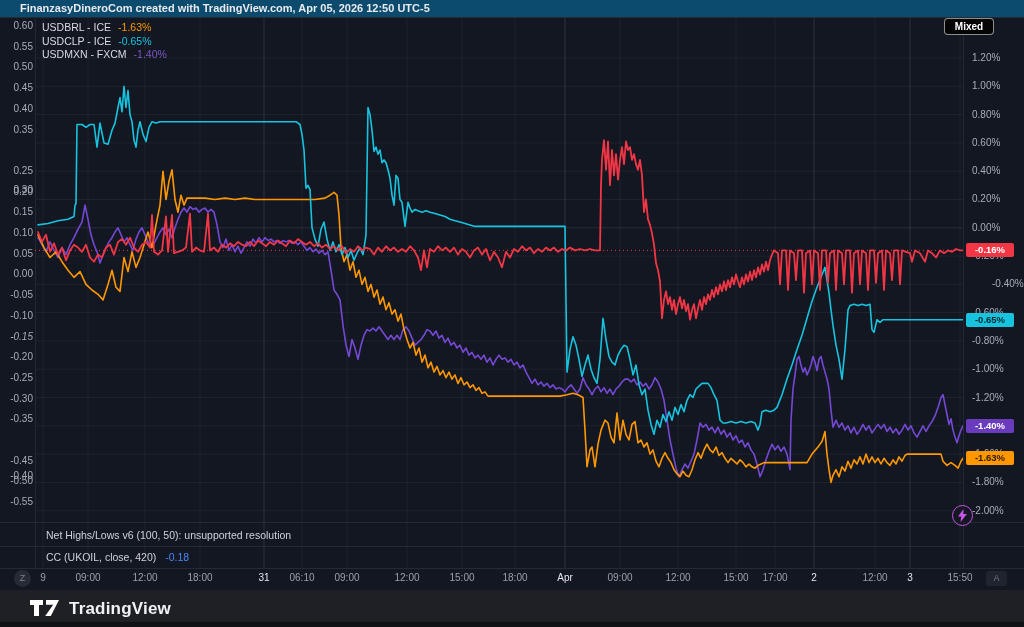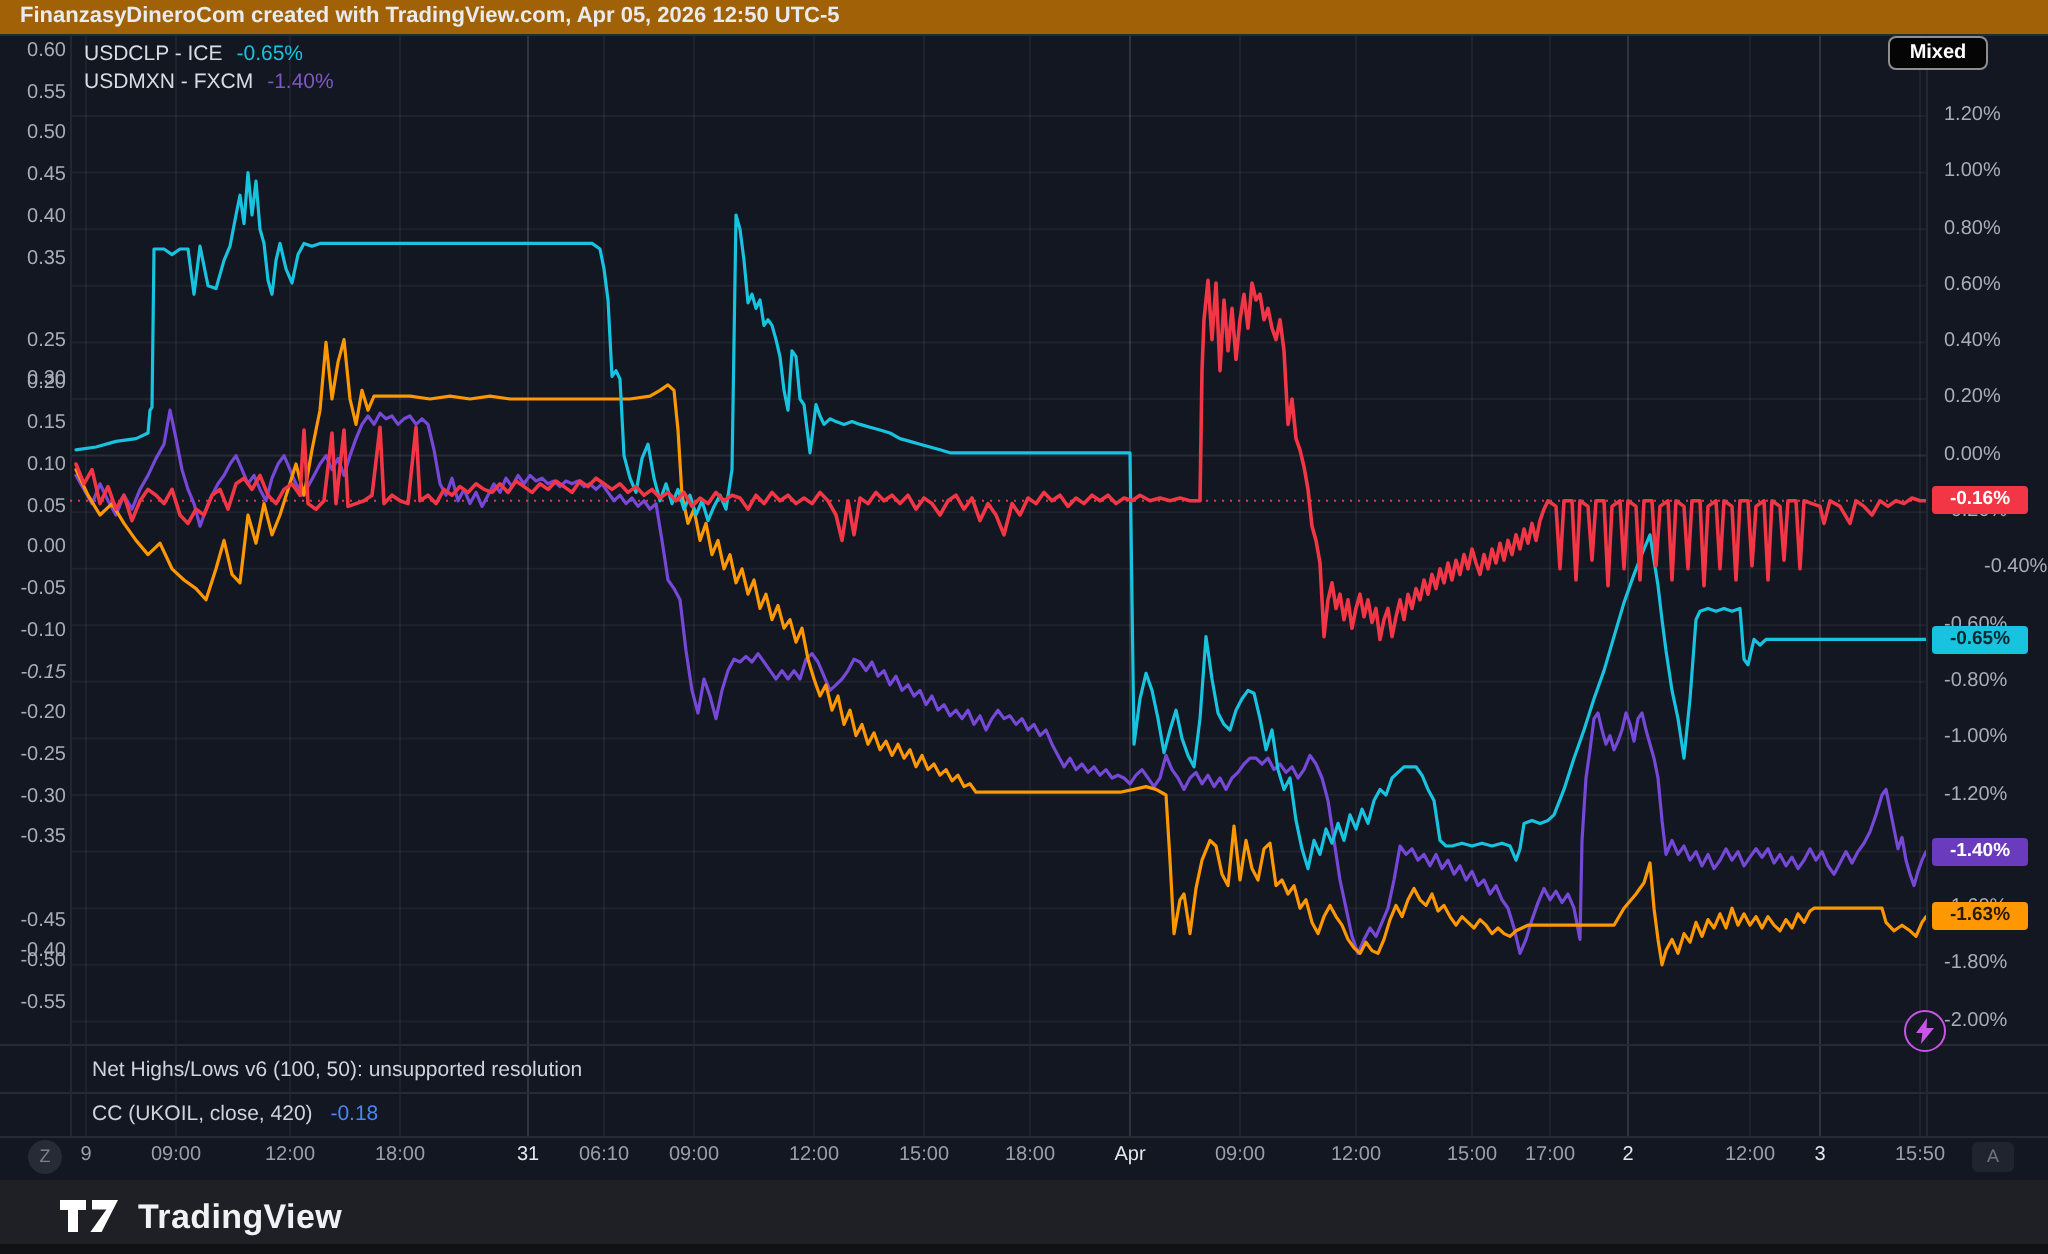--- a/index.html
+++ b/index.html
@@ -1,19 +1,19 @@
 <!DOCTYPE html>
 <html><head>
 <meta charset="utf-8">
 <style>
   html,body{margin:0;padding:0;background:#131722;overflow:hidden}
   #app{position:relative;width:1024px;height:627px;background:#131722;overflow:hidden;
        font-family:"Liberation Sans",sans-serif}
-  .titlebar{position:absolute;top:0;left:0;width:1024px;height:17px;background:#a16207;
-       color:#e9ebee;font-size:11px;font-weight:bold;line-height:17px;padding-left:10px;
+  .titlebar{position:absolute;top:0;left:0;width:1024px;height:17px;background:#0c4a6e;
+       color:#e9ebee;font-size:11px;font-weight:bold;line-height:17px;padding-left:20px;
        box-sizing:border-box;z-index:6;white-space:nowrap}
   svg#plot{position:absolute;top:0;left:0;z-index:1}
   .axis-label{position:absolute;font-size:10px;color:#a8adb8;z-index:3;white-space:nowrap}
   .axis-label.left{width:31px;text-align:right}
   .legend{position:absolute;top:21px;left:42px;z-index:4;font-size:10.5px}
   .legend-row{height:13.5px;line-height:13.5px;color:#d8dbe1;white-space:nowrap;cursor:pointer}
   .legend-val{margin-left:7px}
   .mixed{position:absolute;top:18px;left:944px;min-width:42px;height:15px;background:#050505;
        border:1px solid rgba(255,255,255,.55);border-radius:4px;color:#fff;font-size:10px;
        font-weight:bold;text-align:center;line-height:15px;z-index:6;padding:0 3px}
@@ -93,20 +93,21 @@
       <line x1="35.5" y1="17" x2="35.5" y2="568" stroke="#232733"></line>
       <line x1="963.5" y1="17" x2="963.5" y2="568" stroke="#232733"></line>
       <line x1="35" y1="250.4" x2="963" y2="250.4" stroke="#f23645" stroke-width="1" stroke-dasharray="1 3" opacity="0.95"></line>
       <polyline clip-path="url(#plotclip)" points="38,237.7 42,244.7 46,251.8 50,241.9 54,250.4 58,257.5 62,247.6 66,254.6 70,244.7 74,237.7 78,229.2 82,222.1 85,205.1 88,219.3 91,234.8 94,244.7 97,251.8 100,263.1 103,254.6 106,247.6 109,241.9 112,237.7 115,232.0 118,227.8 121,234.8 124,241.9 127,237.7 130,244.7 133,250.4 136,239.1 139,232.0 142,227.8 145,234.8 148,241.9 151,247.6 154,243.3 157,237.7 160,232.0 163,227.8 166,234.8 169,229.2 172,237.7 175,227.8 178,219.3 181,212.2 184,208.0 187,212.2 190,206.6 193,209.4 196,208.0 199,212.2 202,209.4 205,208.0 208,212.2 211,209.4 214,212.2 217,224.9 220,241.9 223,247.6 226,239.1 229,250.4 232,244.7 235,251.8 238,246.2 241,253.2 244,247.6 247,241.9 250,246.2 253,239.1 256,243.3 259,237.7 262,241.9 265,237.7 268,240.5 271,239.1 274,241.9 277,240.5 280,243.3 283,240.5 286,241.9 289,240.5 292,243.3 295,241.9 298,244.7 301,241.9 304,246.2 307,250.4 310,247.6 313,251.8 316,249.0 319,253.2 322,250.4 325,254.6 328,251.8 331,270.2 334,290.0 337,294.3 340,299.9 343,325.4 346,345.2 349,356.5 352,339.5 355,348.0 358,359.3 361,345.2 364,335.3 367,329.6 370,331.0 373,328.2 376,331.0 379,326.8 382,331.0 385,335.3 388,339.5 391,335.3 394,339.5 397,335.3 400,339.5 403,329.6 406,326.8 409,331.0 412,338.1 415,345.2 418,342.4 421,339.5 424,335.3 427,329.6 430,331.0 433,335.3 436,331.0 439,338.1 442,335.3 445,342.4 448,338.1 451,345.2 454,342.4 457,348.0 460,345.2 463,352.3 466,348.0 469,355.1 472,352.3 475,357.9 478,355.1 481,359.3 484,355.1 487,362.2 490,357.9 493,365.0 496,359.3 499,355.1 502,359.3 505,357.9 508,362.2 511,359.3 514,365.0 517,362.2 520,367.8 523,365.0 526,372.1 529,377.7 532,383.4 535,379.1 538,384.8 541,382.0 544,386.2 547,383.4 550,387.6 553,384.8 556,389.0 559,387.6 562,389.0 565,391.9 568,387.6 571,384.8 574,389.0 577,393.3 580,389.0 583,377.7 586,384.8 589,389.0 592,394.7 595,389.0 598,386.2 601,391.9 604,387.6 607,393.3 610,389.0 613,394.7 616,389.0 619,386.2 622,382.0 625,379.1 628,379.1 631,382.0 634,379.1 637,384.8 640,382.0 643,386.2 646,383.4 649,389.0 652,384.8 655,377.7 658,382.0 661,389.0 664,400.3 667,420.2 670,440.0 673,454.1 676,468.2 679,476.7 682,469.7 685,464.0 688,468.2 691,461.2 694,454.1 697,440.0 700,423.0 703,427.2 706,424.4 709,430.1 712,427.2 715,432.9 718,427.2 721,434.3 724,430.1 727,437.1 730,432.9 733,440.0 736,435.7 739,442.8 742,440.0 745,447.0 748,442.8 751,449.9 754,454.1 757,464.0 760,476.7 763,469.7 766,459.8 769,451.3 772,444.2 775,449.9 778,445.6 781,451.3 784,447.0 787,454.1 790,469.7 791,420.2 793,389.0 795,374.9 797,359.3 799,356.5 801,365.0 803,372.1 805,367.8 807,374.9 809,370.6 811,365.0 813,356.5 815,362.2 817,370.6 819,359.3 821,356.5 823,365.0 825,372.1 827,379.1 829,389.0 831,410.2 833,427.2 836,420.2 839,427.2 842,423.0 845,430.1 848,425.8 851,432.9 854,427.2 857,434.3 860,430.1 863,424.4 866,430.1 869,425.8 872,432.9 875,428.6 878,424.4 881,428.6 884,424.4 887,431.5 890,427.2 893,432.9 896,428.6 899,434.3 902,430.1 905,424.4 908,430.1 911,425.8 914,432.9 917,437.1 920,431.5 923,425.8 926,431.5 929,425.8 932,421.6 935,415.9 938,407.4 941,397.5 943,394.7 945,404.6 947,414.5 949,424.4 951,418.7 953,430.1 955,437.1 957,442.8 959,435.7 961,430.1 963,425.8" fill="none" stroke="#7548d6" stroke-width="1.6" stroke-linejoin="round" stroke-linecap="round"></polyline>
       <polyline clip-path="url(#plotclip)" points="38,234.8 44,247.6 50,257.5 56,251.8 62,261.7 68,270.2 74,277.3 80,271.6 86,284.4 92,290.0 98,294.3 103,299.9 108,284.4 112,270.2 116,287.2 120,291.4 124,257.5 128,271.6 132,251.8 136,267.4 140,257.5 144,244.7 148,232.0 152,247.6 156,224.9 160,205.1 163,171.2 166,199.5 169,181.1 172,169.8 175,199.5 178,212.2 181,195.2 184,205.1 187,198.1 195,198.1 205,198.1 215,199.5 225,198.1 235,199.5 245,198.1 255,199.5 265,199.5 275,199.5 285,199.5 295,199.5 305,199.5 315,199.5 325,198.1 330,195.2 334,192.4 337,195.2 339,215.0 341,247.6 344,261.7 347,254.6 350,270.2 353,261.7 356,277.3 359,270.2 362,284.4 365,277.3 368,291.4 371,284.4 374,297.1 377,290.0 380,304.2 383,297.1 386,309.8 389,302.7 392,314.1 395,309.8 398,321.1 401,314.1 404,329.6 407,339.5 410,348.0 413,342.4 416,355.1 419,348.0 422,362.2 425,355.1 428,367.8 431,362.2 434,372.1 437,366.4 440,374.9 443,370.6 446,377.7 449,372.1 452,379.1 455,374.9 458,383.4 461,377.7 464,384.8 467,382.0 470,387.6 473,384.8 476,390.4 479,387.6 482,393.3 485,391.9 488,396.1 500,396.1 515,396.1 530,396.1 545,396.1 560,396.1 567,394.7 573,393.3 578,394.7 583,397.5 585,430.1 587,466.8 590,449.9 592,447.0 595,466.8 598,444.2 601,430.1 605,420.2 608,423.0 611,437.1 614,442.8 617,413.1 620,440.0 623,420.2 626,434.3 629,440.0 632,424.4 635,421.6 638,442.8 641,440.0 644,447.0 647,442.8 650,454.1 653,449.9 656,461.2 659,466.8 662,458.3 665,452.7 668,458.3 671,462.6 674,469.7 677,473.9 680,476.7 683,471.1 686,475.3 689,476.7 692,469.7 695,459.8 698,452.7 701,458.3 704,449.9 707,444.2 710,449.9 713,452.7 716,447.0 719,455.5 722,452.7 725,458.3 728,462.6 731,458.3 734,461.2 737,464.0 740,459.8 743,462.6 746,466.8 749,464.0 752,466.8 755,468.2 758,465.4 761,464.0 764,462.6 775,462.6 790,462.6 807,462.6 812,454.1 818,447.0 822,441.4 825,431.5 827,454.1 829,469.7 831,482.4 833,475.3 836,469.7 839,476.7 842,466.8 845,471.1 848,461.2 851,468.2 854,459.8 857,464.0 860,456.9 863,464.0 866,454.1 869,462.6 872,456.9 875,462.6 878,458.3 881,464.0 884,458.3 887,462.6 890,465.4 893,459.8 896,464.0 899,456.9 902,461.2 905,455.5 907,454.1 915,454.1 925,454.1 935,454.1 941,454.1 943,461.2 947,465.4 951,462.6 955,465.4 958,468.2 961,461.2 963,458.3" fill="none" stroke="#ff9800" stroke-width="1.6" stroke-linejoin="round" stroke-linecap="round"></polyline>
       <polyline clip-path="url(#plotclip)" points="38,224.9 48,223.5 58,220.7 68,219.3 74,216.5 75,205.1 76,203.7 77,124.5 82,124.5 86,127.3 90,124.5 94,124.5 97,147.1 100,123.1 104,142.9 108,144.3 112,130.2 115,123.1 118,107.5 120,97.6 122,111.8 124,86.3 126,107.5 128,90.6 130,114.6 132,121.7 134,140.1 136,147.1 138,130.2 140,121.7 143,134.4 146,141.5 149,127.3 152,121.7 156,123.1 160,121.7 175,121.7 190,121.7 205,121.7 220,121.7 235,121.7 250,121.7 265,121.7 280,121.7 290,121.7 296,121.7 300,124.5 302,134.4 304,150.0 306,188.2 308,185.3 310,189.6 312,227.8 315,239.1 318,246.2 321,229.2 324,222.1 327,239.1 330,250.4 333,241.9 336,251.8 339,244.7 342,254.6 345,247.6 348,257.5 351,250.4 354,260.3 357,253.2 360,247.6 363,254.6 366,234.8 368,107.5 370,114.6 372,130.2 374,151.4 376,147.1 378,154.2 380,150.0 382,162.7 384,159.9 386,162.7 388,169.8 390,178.3 392,195.2 394,205.1 396,175.4 398,178.3 400,199.5 402,202.3 405,226.4 408,202.3 410,208.0 412,212.2 415,209.4 418,210.8 422,212.2 426,210.8 430,212.2 435,213.6 440,215.0 445,216.5 450,219.3 455,220.7 460,222.1 465,223.5 470,224.9 475,226.4 478,226.4 490,226.4 505,226.4 520,226.4 535,226.4 550,226.4 560,226.4 565,226.4 566,299.9 567,372.1 570,349.4 573,336.7 576,345.2 579,359.3 582,376.3 585,365.0 588,355.1 591,369.2 594,377.7 597,383.4 600,359.3 603,318.3 606,339.5 609,356.5 612,362.2 615,365.0 618,355.1 621,349.4 624,345.2 627,346.6 630,359.3 633,374.9 636,365.0 639,384.8 642,394.7 645,389.0 648,410.2 651,424.4 654,434.3 657,420.2 660,427.2 663,414.5 666,421.6 669,411.7 672,420.2 675,407.4 678,414.5 681,404.6 684,411.7 687,400.3 690,394.7 693,397.5 696,389.0 699,386.2 702,383.4 705,383.4 708,383.4 711,387.6 714,394.7 717,400.3 720,420.2 723,423.0 726,423.0 731,421.6 736,423.0 741,421.6 746,423.0 751,421.6 755,423.0 758,430.1 760,424.4 762,411.7 766,410.2 770,411.7 774,410.2 777,407.4 782,394.7 787,379.1 792,365.0 797,349.4 802,335.3 807,318.3 812,301.3 817,287.2 822,274.5 825,267.4 827,280.1 829,292.8 831,309.8 833,325.4 836,345.2 839,359.3 842,379.1 845,349.4 848,309.8 850,305.6 854,304.2 858,305.6 862,304.2 866,305.6 870,304.2 872,329.6 874,332.4 877,319.7 880,322.5 883,319.7 885,319.7 895,319.7 910,319.7 925,319.7 940,319.7 955,319.7 963,319.7" fill="none" stroke="#17c3de" stroke-width="1.6" stroke-linejoin="round" stroke-linecap="round"></polyline>
       <polyline clip-path="url(#plotclip)" points="38,232.0 42,241.9 46,234.8 50,251.8 54,243.3 58,254.6 62,247.6 66,260.3 70,250.4 74,244.7 78,247.6 82,251.8 86,244.7 90,257.5 94,261.7 98,254.6 102,257.5 106,247.6 110,244.7 114,254.6 118,241.9 122,239.1 126,244.7 130,237.7 134,247.6 138,251.8 142,244.7 146,241.9 150,247.6 152,215.0 154,251.8 158,254.6 162,250.4 166,216.5 168,251.8 172,215.0 174,253.2 178,251.8 182,250.4 186,247.6 190,213.6 192,251.8 196,247.6 200,250.4 204,251.8 208,213.6 210,250.4 214,247.6 218,251.8 222,244.7 226,247.6 230,243.3 234,246.2 238,241.9 242,244.7 246,246.2 250,241.9 254,246.2 258,240.5 262,243.3 266,246.2 270,241.9 274,244.7 278,240.5 282,243.3 286,246.2 290,240.5 294,243.3 298,239.1 302,241.9 306,244.7 310,241.9 314,246.2 318,243.3 322,247.6 326,244.7 330,249.0 334,246.2 338,250.4 342,246.2 346,253.2 350,249.0 354,251.8 358,246.2 362,250.4 366,247.6 370,249.0 374,254.6 378,247.6 382,251.8 386,246.2 390,250.4 394,247.6 398,251.8 402,249.0 406,251.8 410,246.2 414,250.4 418,257.5 421,270.2 424,250.4 427,267.4 430,249.0 434,251.8 438,246.2 442,250.4 446,247.6 450,251.8 454,247.6 458,254.6 462,249.0 466,251.8 470,257.5 474,250.4 478,247.6 482,254.6 486,249.0 490,260.3 494,251.8 498,257.5 502,267.4 506,251.8 510,257.5 514,249.0 518,251.8 522,246.2 526,250.4 530,247.6 534,253.2 538,249.0 542,251.8 546,247.6 550,250.4 554,247.6 558,251.8 562,249.0 566,250.4 570,247.6 575,250.4 580,249.0 585,250.4 590,249.0 595,250.4 600,250.4 601,185.3 602,159.9 604,140.1 606,169.8 608,141.5 610,185.3 612,150.0 614,175.4 616,154.2 618,179.7 620,159.9 622,147.1 624,164.1 626,141.5 628,150.0 630,147.1 632,159.9 634,154.2 636,164.1 638,169.8 640,159.9 642,175.4 644,212.2 646,199.5 648,219.3 650,224.9 652,233.4 654,244.7 656,263.1 658,270.2 660,281.5 662,318.3 664,299.9 666,291.4 668,304.2 670,297.1 672,309.8 674,299.9 676,314.1 678,304.2 680,297.1 682,308.4 684,299.9 686,311.2 688,304.2 690,319.7 692,309.8 694,304.2 696,318.3 698,308.4 700,299.9 702,309.8 704,297.1 706,304.2 708,294.3 710,299.9 712,290.0 714,297.1 716,287.2 718,294.3 720,284.4 722,291.4 724,281.5 726,290.0 728,280.1 730,287.2 732,277.3 734,284.4 736,274.5 738,281.5 740,287.2 742,277.3 744,284.4 746,274.5 748,281.5 750,271.6 752,280.1 754,270.2 756,277.3 758,267.4 760,274.5 762,264.5 764,271.6 766,261.7 768,270.2 770,260.3 772,254.6 774,250.4 778,253.2 780,284.4 782,250.4 786,250.4 788,290.0 790,250.4 794,253.2 796,280.1 798,250.4 802,250.4 804,292.8 806,253.2 810,250.4 812,284.4 814,250.4 818,253.2 820,290.0 822,250.4 826,250.4 828,282.9 830,253.2 834,250.4 836,290.0 838,250.4 842,253.2 844,284.4 846,250.4 850,250.4 852,292.8 854,253.2 858,250.4 860,284.4 862,250.4 866,253.2 868,290.0 870,250.4 874,250.4 876,282.9 878,253.2 882,250.4 884,290.0 886,250.4 890,253.2 892,280.1 894,250.4 898,250.4 900,284.4 902,250.4 906,251.8 910,253.2 912,261.7 915,250.4 920,253.2 925,261.7 928,250.4 932,253.2 936,257.5 940,250.4 944,253.2 948,250.4 952,251.8 956,249.0 960,250.4 963,250.4" fill="none" stroke="#f23645" stroke-width="1.8" stroke-linejoin="round" stroke-linecap="round"></polyline>
     </svg>
 
   <div class="legend" id="legend">
+      <div class="legend-row"><span>USDBRL - ICE</span><span class="legend-val" style="color: rgb(255, 152, 0);">-1.63%</span></div>
       <div class="legend-row"><span>USDCLP - ICE</span><span class="legend-val" style="color: rgb(23, 195, 222);">-0.65%</span></div>
       <div class="legend-row"><span>USDMXN - FXCM</span><span class="legend-val" style="color: rgb(126, 87, 194);">-1.40%</span></div>
     </div>
 
   <div class="mixed">
     <span>Mixed</span>
   </div>
 
   <div id="left-axis">
       <div class="axis-label left" style="left: 2px; top: 20px;">0.60</div>

